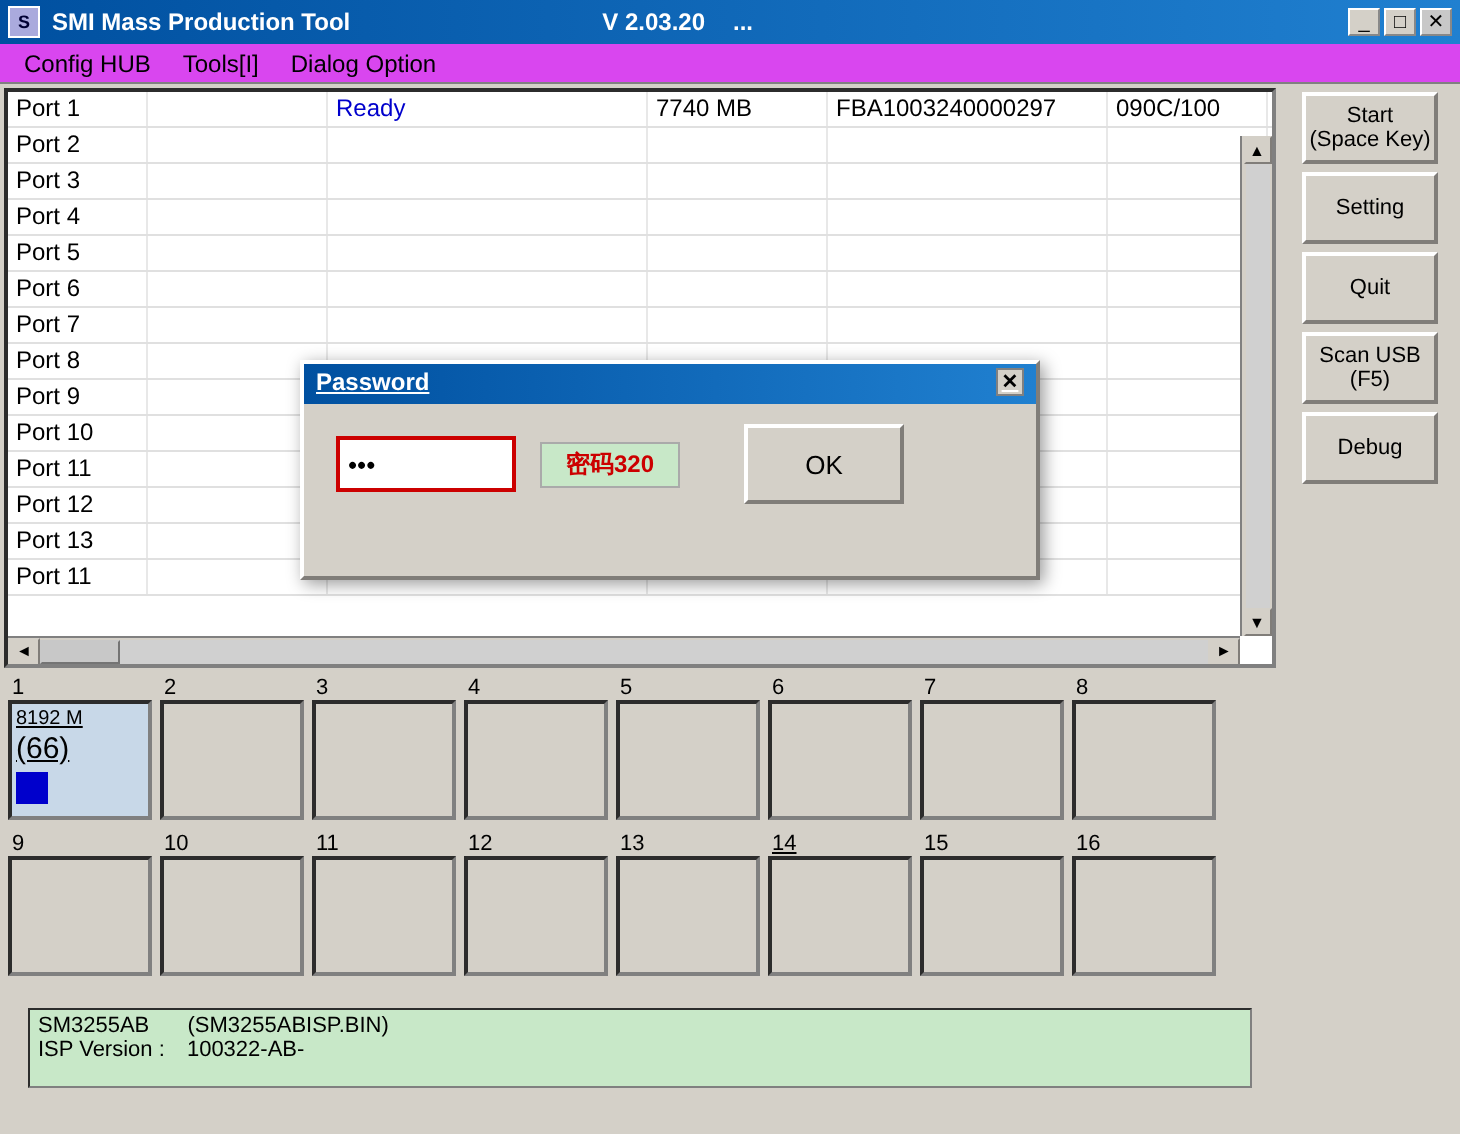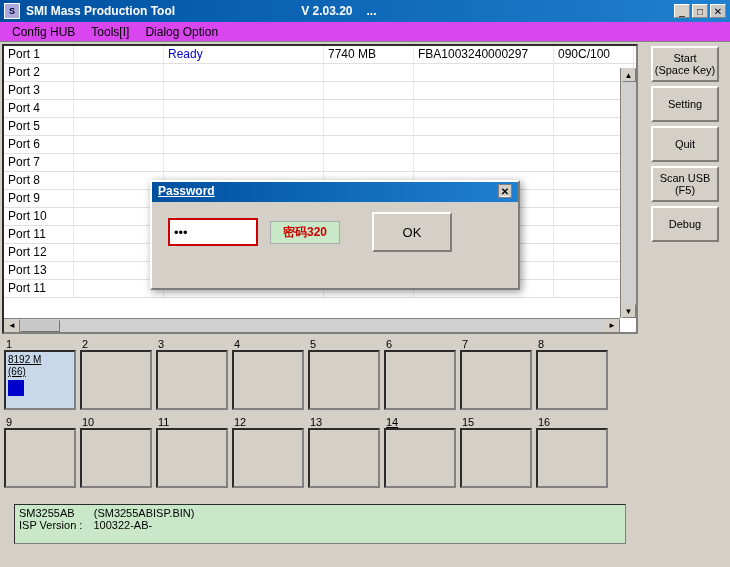--- a/index.html
+++ b/index.html
@@ -430,21 +430,21 @@
         <div style="width:72px;font-size:11px;padding-left:2px;">5</div>
         <div style="width:72px;font-size:11px;padding-left:2px;">6</div>
         <div style="width:72px;font-size:11px;padding-left:2px;">7</div>
         <div style="width:72px;font-size:11px;padding-left:2px;">8</div>
       </div>
 
       <div style="display:flex;gap:4px;padding:0 2px 4px 2px;text-decoration:underline;">
 
         <div class="drive-slot active">
           <span style="font-size:10px;line-height:1.2;">8192 M</span>
-          <span style="font-size:10px;line-height:1.2;">(66)</span>
+          <span style="font-size:15px;line-height:1.2;">(66)</span>
           <div class="drive-blue-sq"></div>
         </div>
         <div class="drive-slot"></div>
         <div class="drive-slot"></div>
         <div class="drive-slot"></div>
         <div class="drive-slot"></div>
         <div class="drive-slot"></div>
         <div class="drive-slot"></div>
         <div class="drive-slot"></div>
       </div>

